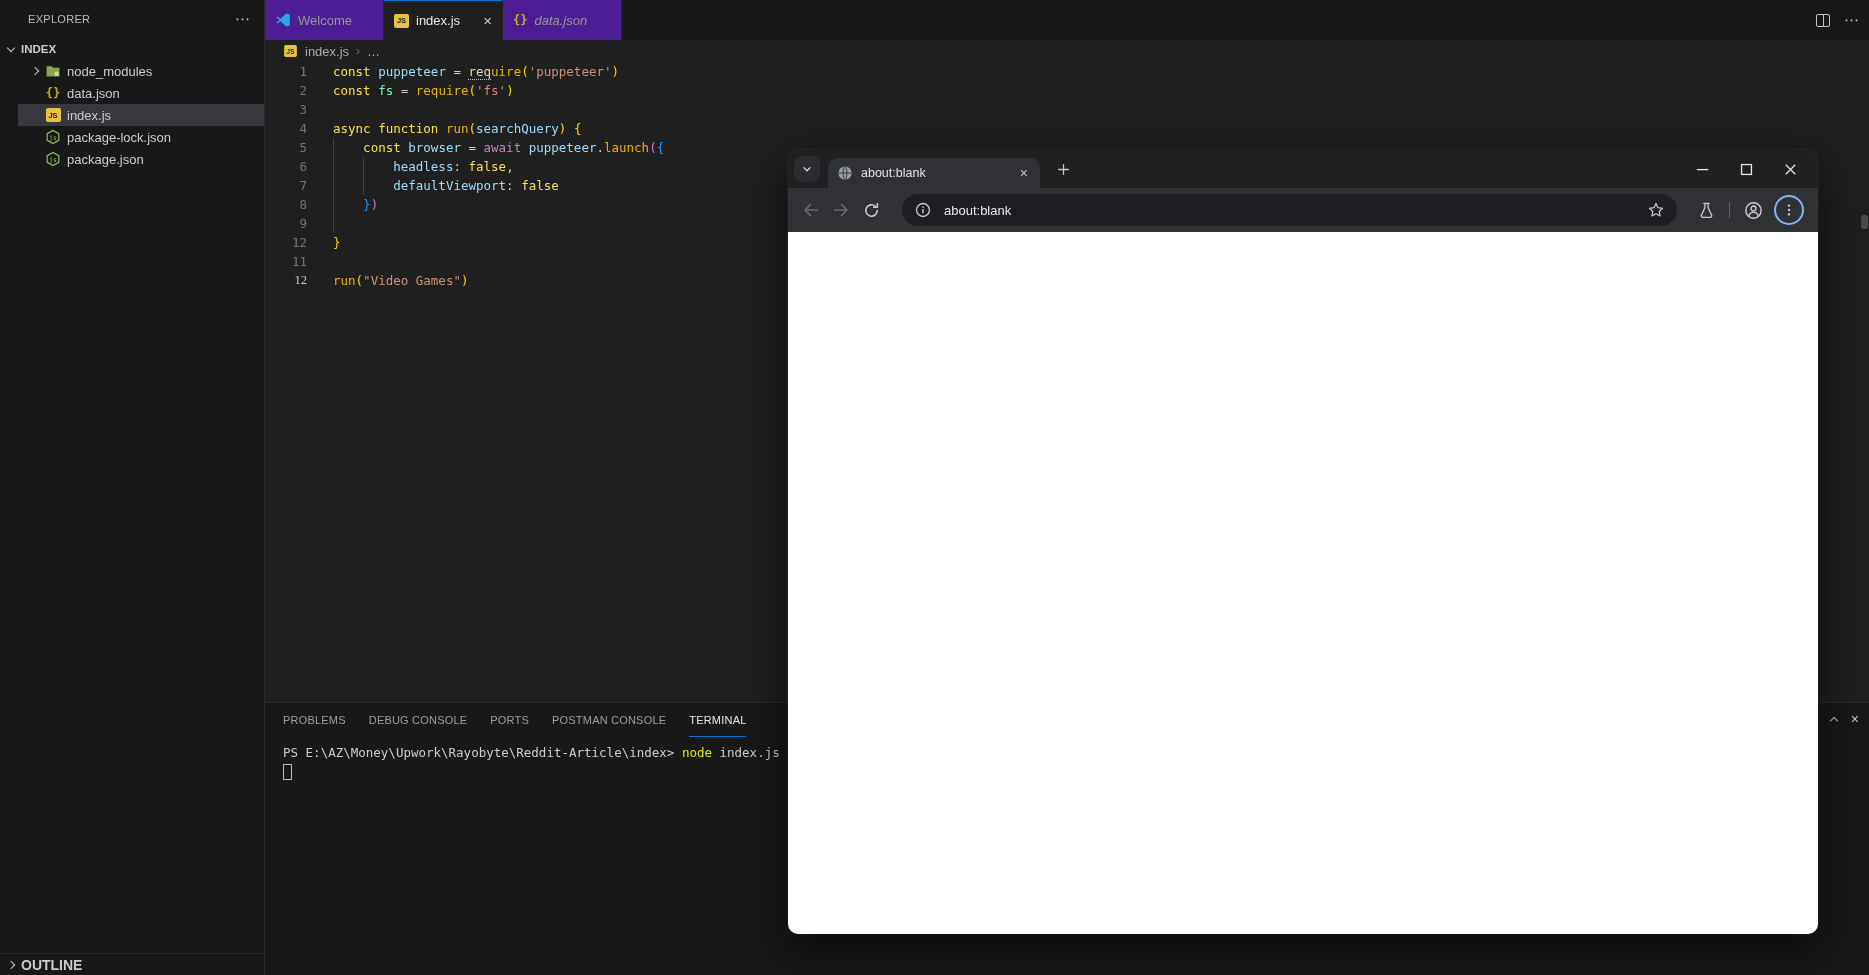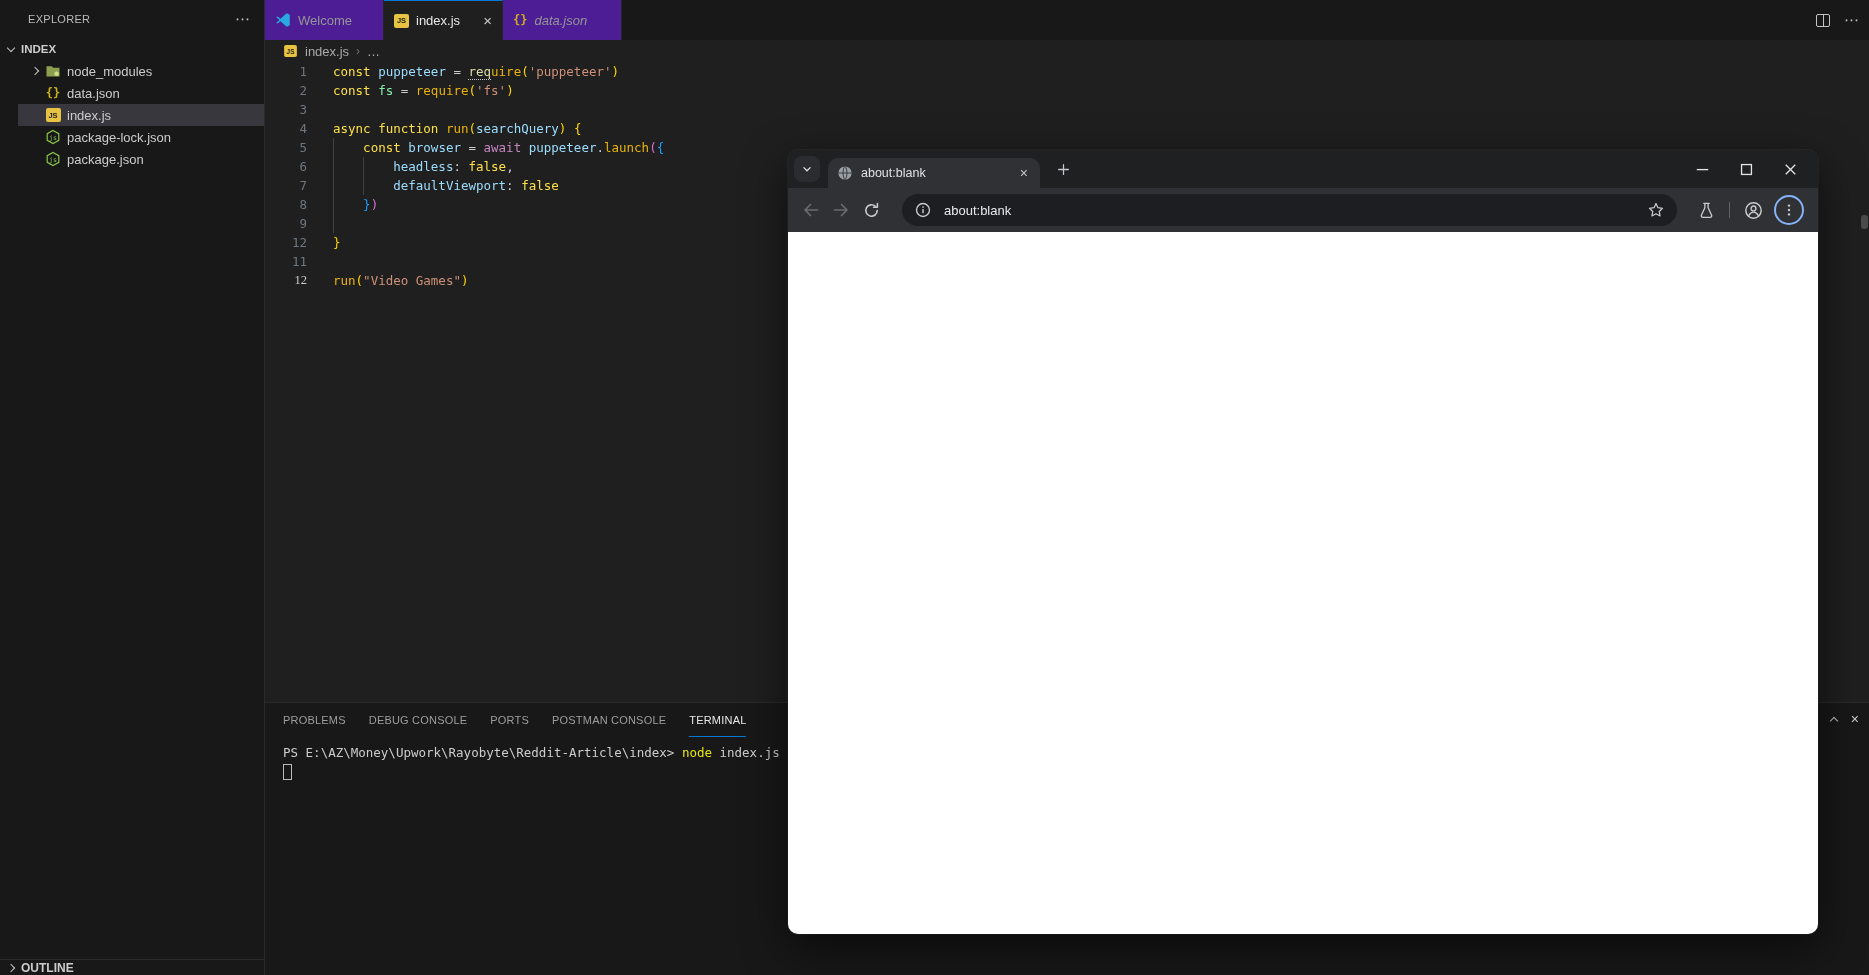--- a/index.html
+++ b/index.html
@@ -15,23 +15,23 @@
   .sb-header .ttl { flex:1; letter-spacing:.3px; }
   .dots { color:#c5c5c5; font-size:15px; cursor:pointer; }
   .sb-section { position:absolute; top:38px; left:0; right:0; height:22px; display:flex;
                 align-items:center; gap:7px; padding-left:8px; color:#cccccc;
                 font-size:11.5px; font-weight:bold; }
   .file-list { position:absolute; top:60px; left:18px; right:0; }
   .frow { height:22px; display:flex; align-items:center; color:#cccccc; font-size:13px; cursor:pointer; }
   .frow.sel { background:#37373d; }
   .fchev { width:18px; display:flex; justify-content:center; margin-left:8px; }
   .ficon { width:18px; display:flex; justify-content:center; align-items:center; margin-right:5px; }
-  .sb-outline { position:absolute; bottom:0; left:0; right:0; height:16px; border-top:1px solid #2b2b2b;
+  .sb-outline { position:absolute; bottom:0; left:0; right:0; height:22px; border-top:1px solid #2b2b2b;
                 display:flex; align-items:center; gap:7px; padding-left:8px; color:#cccccc;
-                font-size:12px; font-weight:bold; }
+                font-size:14px; font-weight:bold; }
 
   .chev { display:inline-block; width:6px; height:6px;
           border-right:1.4px solid #c5c5c5; border-bottom:1.4px solid #c5c5c5; }
   .chev.down  { transform:rotate(45deg); margin-top:-3px; }
   .chev.right { transform:rotate(-45deg); }
   .chev.up    { transform:rotate(225deg); margin-top:3px; }
 
   .js-badge { width:15px; height:14px; background:#e7c341; color:#1e1e1e; font-size:7.5px;
               font-weight:bold; display:inline-flex; align-items:center; justify-content:center;
               border-radius:2px; font-family:"Liberation Sans",sans-serif; }

